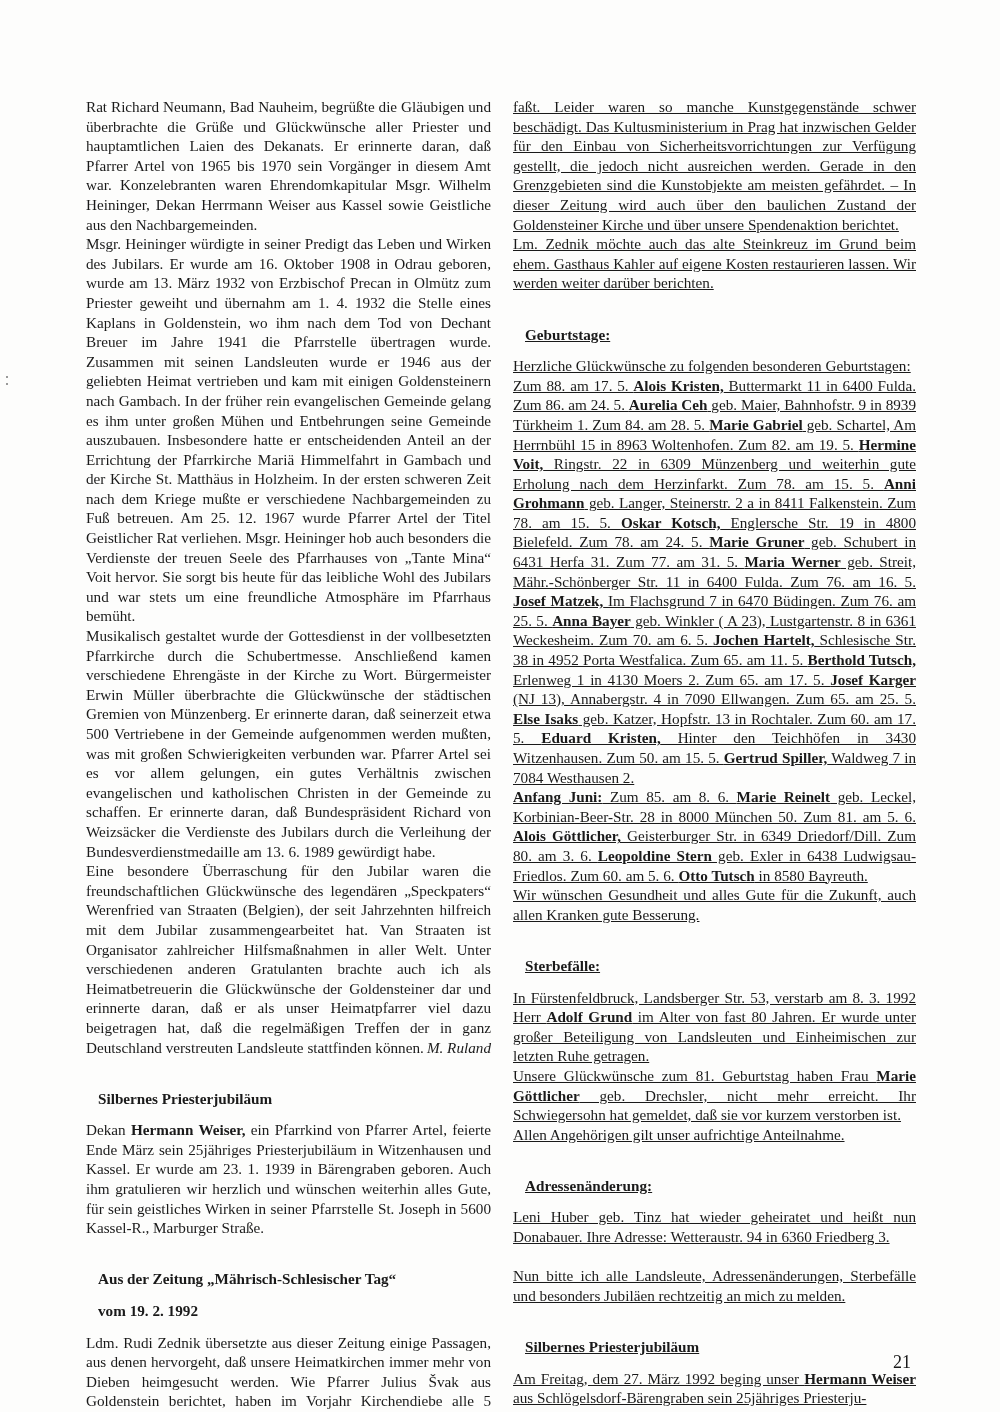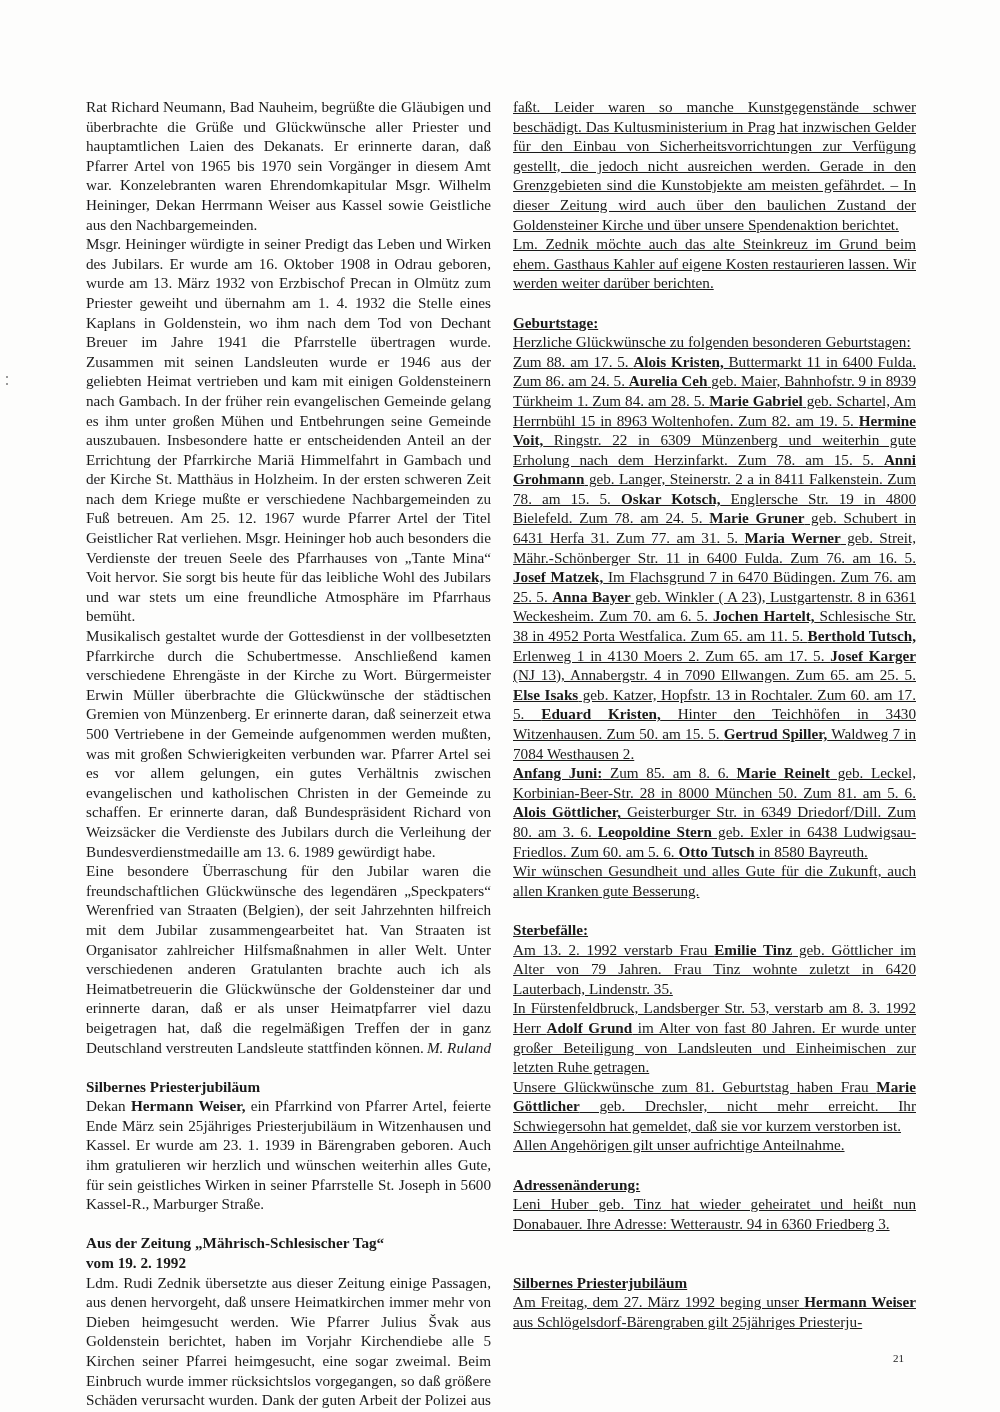--- a/index.html
+++ b/index.html
@@ -4,25 +4,25 @@
 <style>
   html, body { margin: 0; padding: 0; }
   body {
     width: 1000px; height: 1412px; background: #fdfdfc; position: relative; overflow: hidden;
     font-family: "Liberation Serif", "DejaVu Serif", serif; color: #1a1a1a;
   }
   .col { position: absolute; top: 97px; font-size: 15.2px; line-height: 19.6px; text-align: justify; }
   .col-left { left: 86px; width: 405px; }
   .col-right { left: 513px; width: 403px; text-decoration: underline; }
   .gap { height: 19.6px; }
-  .head { font-weight: bold; margin: 0; }
+  .head { font-weight: bold; margin: 12px; }
   .para { margin: 0; }
   .para b { font-weight: bold; }
   .para i { font-style: italic; }
-  .page-number { position: absolute; left: 893px; top: 1352px; font-size: 11px; }
+  .page-number { position: absolute; left: 893px; top: 1352px; font-size: 18px; }
   .speck { position: absolute; left: 6px; top: 376px; width: 2px; height: 2px; background: #999; }
   .speck2 { position: absolute; left: 6px; top: 383px; width: 2px; height: 2px; background: #999; }
 </style>
 </head>
 <body>
 
 <div class="col col-left">
     <p class="para"><span>Rat Richard Neumann, Bad Nauheim, begrüßte die Gläubigen und überbrachte die Grüße und Glückwünsche aller Priester und hauptamtlichen Laien des Dekanats. Er erinnerte daran, daß Pfarrer Artel von 1965 bis 1970 sein Vorgänger in diesem Amt war. Konzelebranten waren Ehrendomkapitular Msgr. Wilhelm Heininger, Dekan Herrmann Weiser aus Kassel sowie Geistliche aus den Nachbargemeinden.</span></p>
     <p class="para"><span>Msgr. Heininger würdigte in seiner Predigt das Leben und Wirken des Jubilars. Er wurde am 16. Oktober 1908 in Odrau geboren, wurde am 13. März 1932 von Erzbischof Precan in Olmütz zum Priester geweiht und übernahm am 1. 4. 1932 die Stelle eines Kaplans in Goldenstein, wo ihm nach dem Tod von Dechant Breuer im Jahre 1941 die Pfarrstelle übertragen wurde. Zusammen mit seinen Landsleuten wurde er 1946 aus der geliebten Heimat vertrieben und kam mit einigen Goldensteinern nach Gambach. In der früher rein evangelischen Gemeinde gelang es ihm unter großen Mühen und Entbehrungen seine Gemeinde auszubauen. Insbesondere hatte er entscheidenden Anteil an der Errichtung der Pfarrkirche Mariä Himmelfahrt in Gambach und der Kirche St. Matthäus in Holzheim. In der ersten schweren Zeit nach dem Kriege mußte er verschiedene Nachbargemeinden zu Fuß betreuen. Am 25. 12. 1967 wurde Pfarrer Artel der Titel Geistlicher Rat verliehen. Msgr. Heininger hob auch besonders die Verdienste der treuen Seele des Pfarrhauses von „Tante Mina“ Voit hervor. Sie sorgt bis heute für das leibliche Wohl des Jubilars und war stets um eine freundliche Atmosphäre im Pfarrhaus bemüht.</span></p>
     <p class="para"><span>Musikalisch gestaltet wurde der Gottesdienst in der vollbesetzten Pfarrkirche durch die Schubertmesse. Anschließend kamen verschiedene Ehrengäste in der Kirche zu Wort. Bürgermeister Erwin Müller überbrachte die Glückwünsche der städtischen Gremien von Münzenberg. Er erinnerte daran, daß seinerzeit etwa 500 Vertriebene in der Gemeinde aufgenommen werden mußten, was mit großen Schwierigkeiten verbunden war. Pfarrer Artel sei es vor allem gelungen, ein gutes Verhältnis zwischen evangelischen und katholischen Christen in der Gemeinde zu schaffen. Er erinnerte daran, daß Bundespräsident Richard von Weizsäcker die Verdienste des Jubilars durch die Verleihung der Bundesverdienstmedaille am 13. 6. 1989 gewürdigt habe.</span></p>
@@ -39,28 +39,28 @@
     <p class="para"><span>faßt. Leider waren so manche Kunstgegenstände schwer beschädigt. Das Kultusministerium in Prag hat inzwischen Gelder für den Einbau von Sicherheitsvorrichtungen zur Verfügung gestellt, die jedoch nicht ausreichen werden. Gerade in den Grenzgebieten sind die Kunstobjekte am meisten gefährdet. – In dieser Zeitung wird auch über den baulichen Zustand der Goldensteiner Kirche und über unsere Spendenaktion berichtet.</span></p>
     <p class="para"><span>Lm. Zednik möchte auch das alte Steinkreuz im Grund beim ehem. Gasthaus Kahler auf eigene Kosten restaurieren lassen. Wir werden weiter darüber berichten.</span></p>
     <div class="gap"></div>
     <p class="head">Geburtstage:</p>
     <p class="para"><span>Herzliche Glückwünsche zu folgenden besonderen Geburtstagen:</span></p>
     <p class="para"><span>Zum 88. am 17. 5. </span><b>Alois Kristen,</b><span> Buttermarkt 11 in 6400 Fulda. Zum 86. am 24. 5. </span><b>Aurelia Ceh</b><span> geb. Maier, Bahnhofstr. 9 in 8939 Türkheim 1. Zum 84. am 28. 5. </span><b>Marie Gabriel</b><span> geb. Schartel, Am Herrnbühl 15 in 8963 Woltenhofen. Zum 82. am 19. 5. </span><b>Hermine Voit,</b><span> Ringstr. 22 in 6309 Münzenberg und weiterhin gute Erholung nach dem Herzinfarkt. Zum 78. am 15. 5. </span><b>Anni Grohmann</b><span> geb. Langer, Steinerstr. 2 a in 8411 Falkenstein. Zum 78. am 15. 5. </span><b>Oskar Kotsch,</b><span> Englersche Str. 19 in 4800 Bielefeld. Zum 78. am 24. 5. </span><b>Marie Gruner</b><span> geb. Schubert in 6431 Herfa 31. Zum 77. am 31. 5. </span><b>Maria Werner</b><span> geb. Streit, Mähr.-Schönberger Str. 11 in 6400 Fulda. Zum 76. am 16. 5. </span><b>Josef Matzek,</b><span> Im Flachsgrund 7 in 6470 Büdingen. Zum 76. am 25. 5. </span><b>Anna Bayer</b><span> geb. Winkler ( A 23), Lustgartenstr. 8 in 6361 Weckesheim. Zum 70. am 6. 5. </span><b>Jochen Hartelt,</b><span> Schlesische Str. 38 in 4952 Porta Westfalica. Zum 65. am 11. 5. </span><b>Berthold Tutsch,</b><span> Erlenweg 1 in 4130 Moers 2. Zum 65. am 17. 5. </span><b>Josef Karger</b><span> (NJ 13), Annabergstr. 4 in 7090 Ellwangen. Zum 65. am 25. 5. </span><b>Else Isaks</b><span> geb. Katzer, Hopfstr. 13 in Rochtaler. Zum 60. am 17. 5. </span><b>Eduard Kristen,</b><span> Hinter den Teichhöfen in 3430 Witzenhausen. Zum 50. am 15. 5. </span><b>Gertrud Spiller,</b><span> Waldweg 7 in 7084 Westhausen 2.</span></p>
     <p class="para"><b>Anfang Juni:</b><span> Zum 85. am 8. 6. </span><b>Marie Reinelt</b><span> geb. Leckel, Korbinian-Beer-Str. 28 in 8000 München 50. Zum 81. am 5. 6. </span><b>Alois Göttlicher,</b><span> Geisterburger Str. in 6349 Driedorf/Dill. Zum 80. am 3. 6. </span><b>Leopoldine Stern</b><span> geb. Exler in 6438 Ludwigsau-Friedlos. Zum 60. am 5. 6. </span><b>Otto Tutsch</b><span> in 8580 Bayreuth.</span></p>
     <p class="para"><span>Wir wünschen Gesundheit und alles Gute für die Zukunft, auch allen Kranken gute Besserung.</span></p>
     <div class="gap"></div>
     <p class="head">Sterbefälle:</p>
-    <p class="para"><span>Am 13. 2. 1992 verstarb Frau </span><b>Emilie Tinz</b><span> geb. Göttlicher im Alter von 79 Jahren. Frau Tinz wohnte zuletzt in 6420 Lauterbach, Lindenstr. 35.</span></p>
     <p class="para"><span>In Fürstenfeldbruck, Landsberger Str. 53, verstarb am 8. 3. 1992 Herr </span><b>Adolf Grund</b><span> im Alter von fast 80 Jahren. Er wurde unter großer Beteiligung von Landsleuten und Einheimischen zur letzten Ruhe getragen.</span></p>
     <p class="para"><span>Unsere Glückwünsche zum 81. Geburtstag haben Frau </span><b>Marie Göttlicher</b><span> geb. Drechsler, nicht mehr erreicht. Ihr Schwiegersohn hat gemeldet, daß sie vor kurzem verstorben ist.</span></p>
     <p class="para"><span>Allen Angehörigen gilt unser aufrichtige Anteilnahme.</span></p>
     <div class="gap"></div>
     <p class="head">Adressenänderung:</p>
     <p class="para"><span>Leni Huber geb. Tinz hat wieder geheiratet und heißt nun Donabauer. Ihre Adresse: Wetteraustr. 94 in 6360 Friedberg 3.</span></p>
     <div class="gap"></div>
+    <p class="para"><span>Nun bitte ich alle Landsleute, Adressenänderungen, Sterbefälle und besonders Jubiläen rechtzeitig an mich zu melden.</span></p>
     <div class="gap"></div>
     <p class="head">Silbernes Priesterjubiläum</p>
-    <p class="para"><span>Am Freitag, dem 27. März 1992 beging unser </span><b>Hermann Weiser</b><span> aus Schlögelsdorf-Bärengraben gilt 25jähriges Priesterju-</span></p>
+    <p class="para"><span>Am Freitag, dem 27. März 1992 beging unser </span><b>Hermann Weiser</b><span> aus Schlögelsdorf-Bärengraben sein 25jähriges Priesterju-</span></p>
   </div>
 
 <div class="page-number">21</div>
 <div class="speck"></div>
 <div class="speck2"></div>
 
 </body></html>

